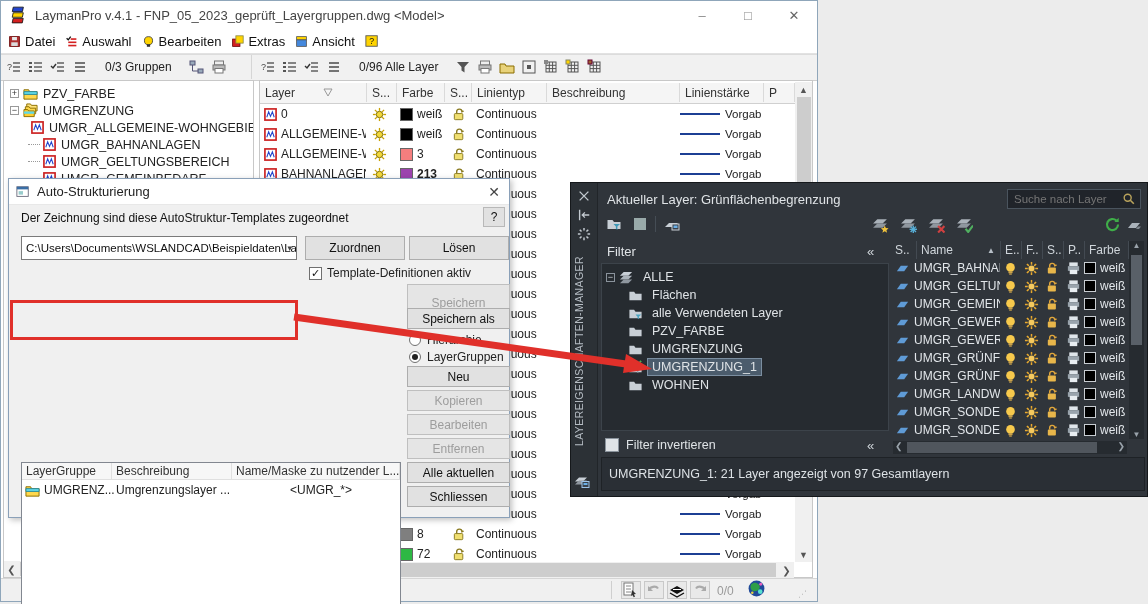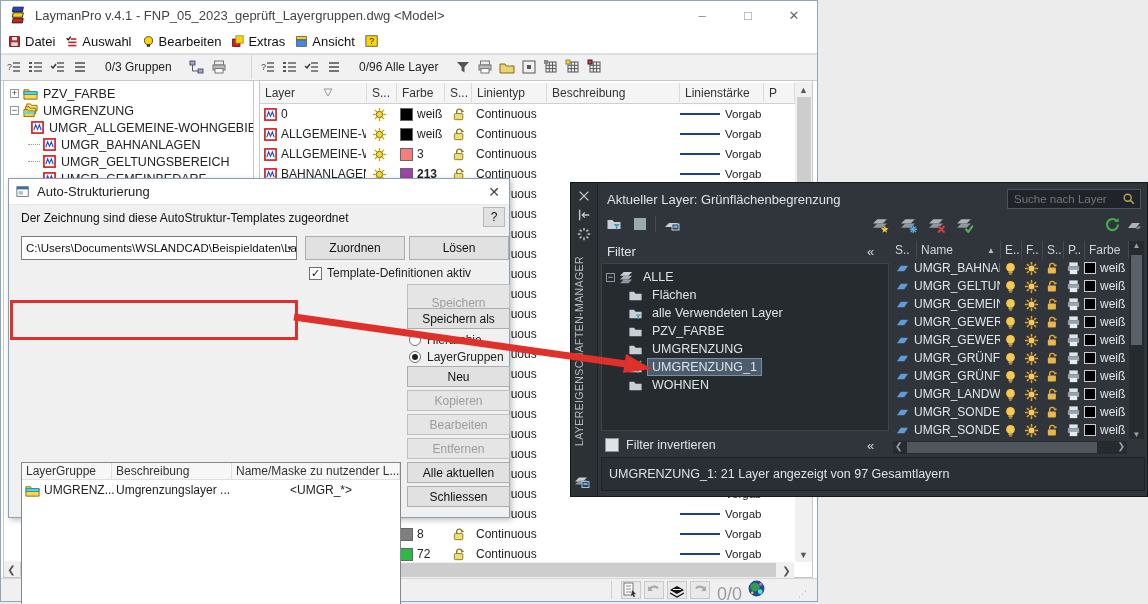--- a/index.html
+++ b/index.html
@@ -857,21 +857,21 @@
           <path d="M1 11l7 4 7-4" fill="none" stroke="#111" stroke-width="1.4"></path>
           <path d="M4 7.5h8" stroke="#fff" stroke-width="1"></path>
         </svg>
       </div>
     <div class="st-btn" style="left:689px;" id="st-i4">
         <svg width="16" height="16" viewBox="0 0 16 16">
           <path d="M13 8c-1-3.5-7-4.5-9-1.5" fill="none" stroke="#aaa" stroke-width="2.2"></path>
           <path d="M14 4v5H9z" fill="#aaa"></path>
         </svg>
       </div>
-    <span class="abs" style="left:716px;top:5px;color:#9a9a9a;font-size:18px;">0/0</span>
+    <span class="abs" style="left:716px;top:5px;color:#9a9a9a;font-size:12px;">0/0</span>
     <div class="abs" style="left:746px;top:0px;" id="st-globe">
         <svg width="19" height="19" viewBox="0 0 18 18">
           <circle cx="9" cy="9" r="7.5" fill="#204a9a"></circle>
           <path d="M4 5c2-2 5-2 7 0s1 5-1 6-5 1-6-1-1-3 0-5z" fill="#2e9e48"></path>
           <circle cx="12.5" cy="12" r="2.2" fill="#58e0d0"></circle>
           <circle cx="13" cy="5" r="1.4" fill="#e860c0"></circle>
           <circle cx="5" cy="13" r="1.2" fill="#e8d040"></circle>
         </svg>
       </div>
     <div class="abs" style="left:797px;top:10px;color:#b5b5b5;font-size:9px;">⋰</div>

